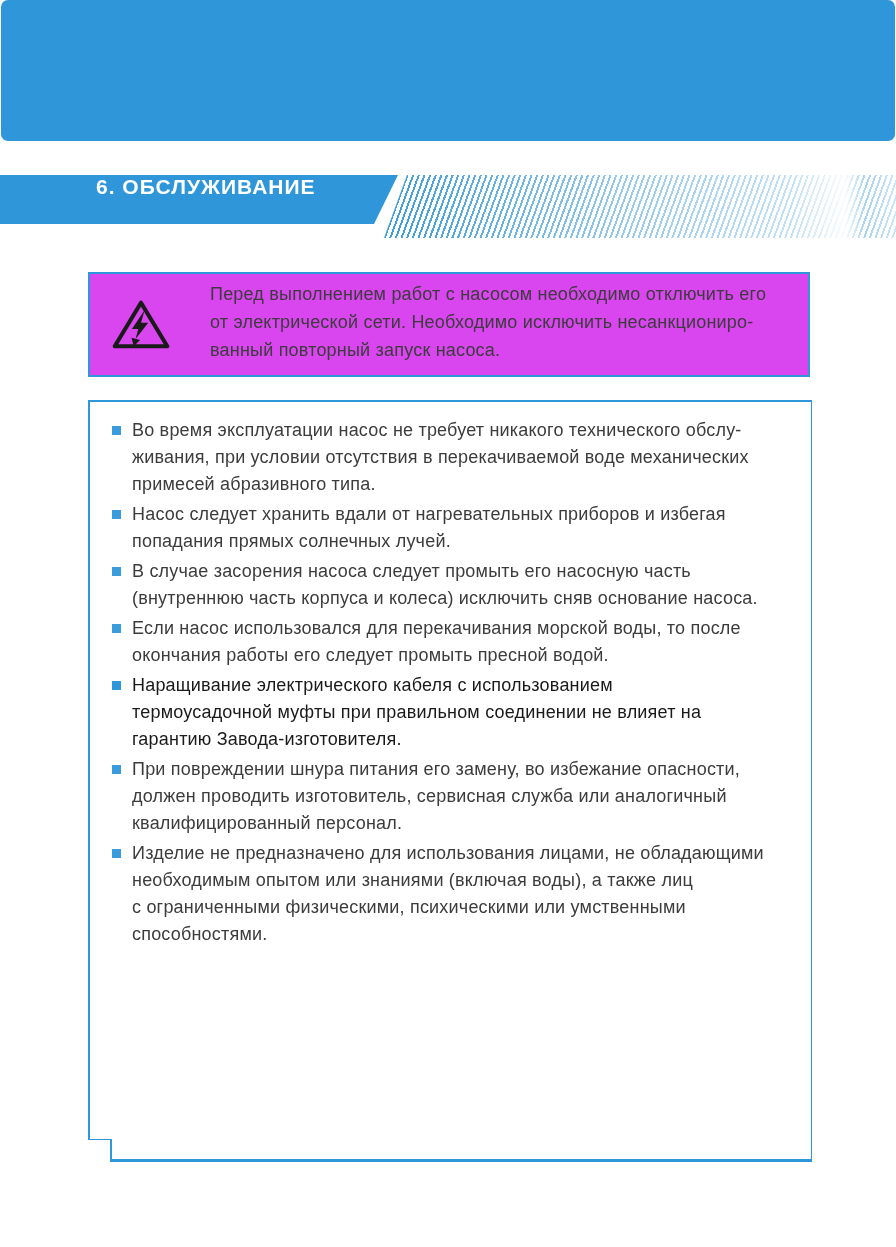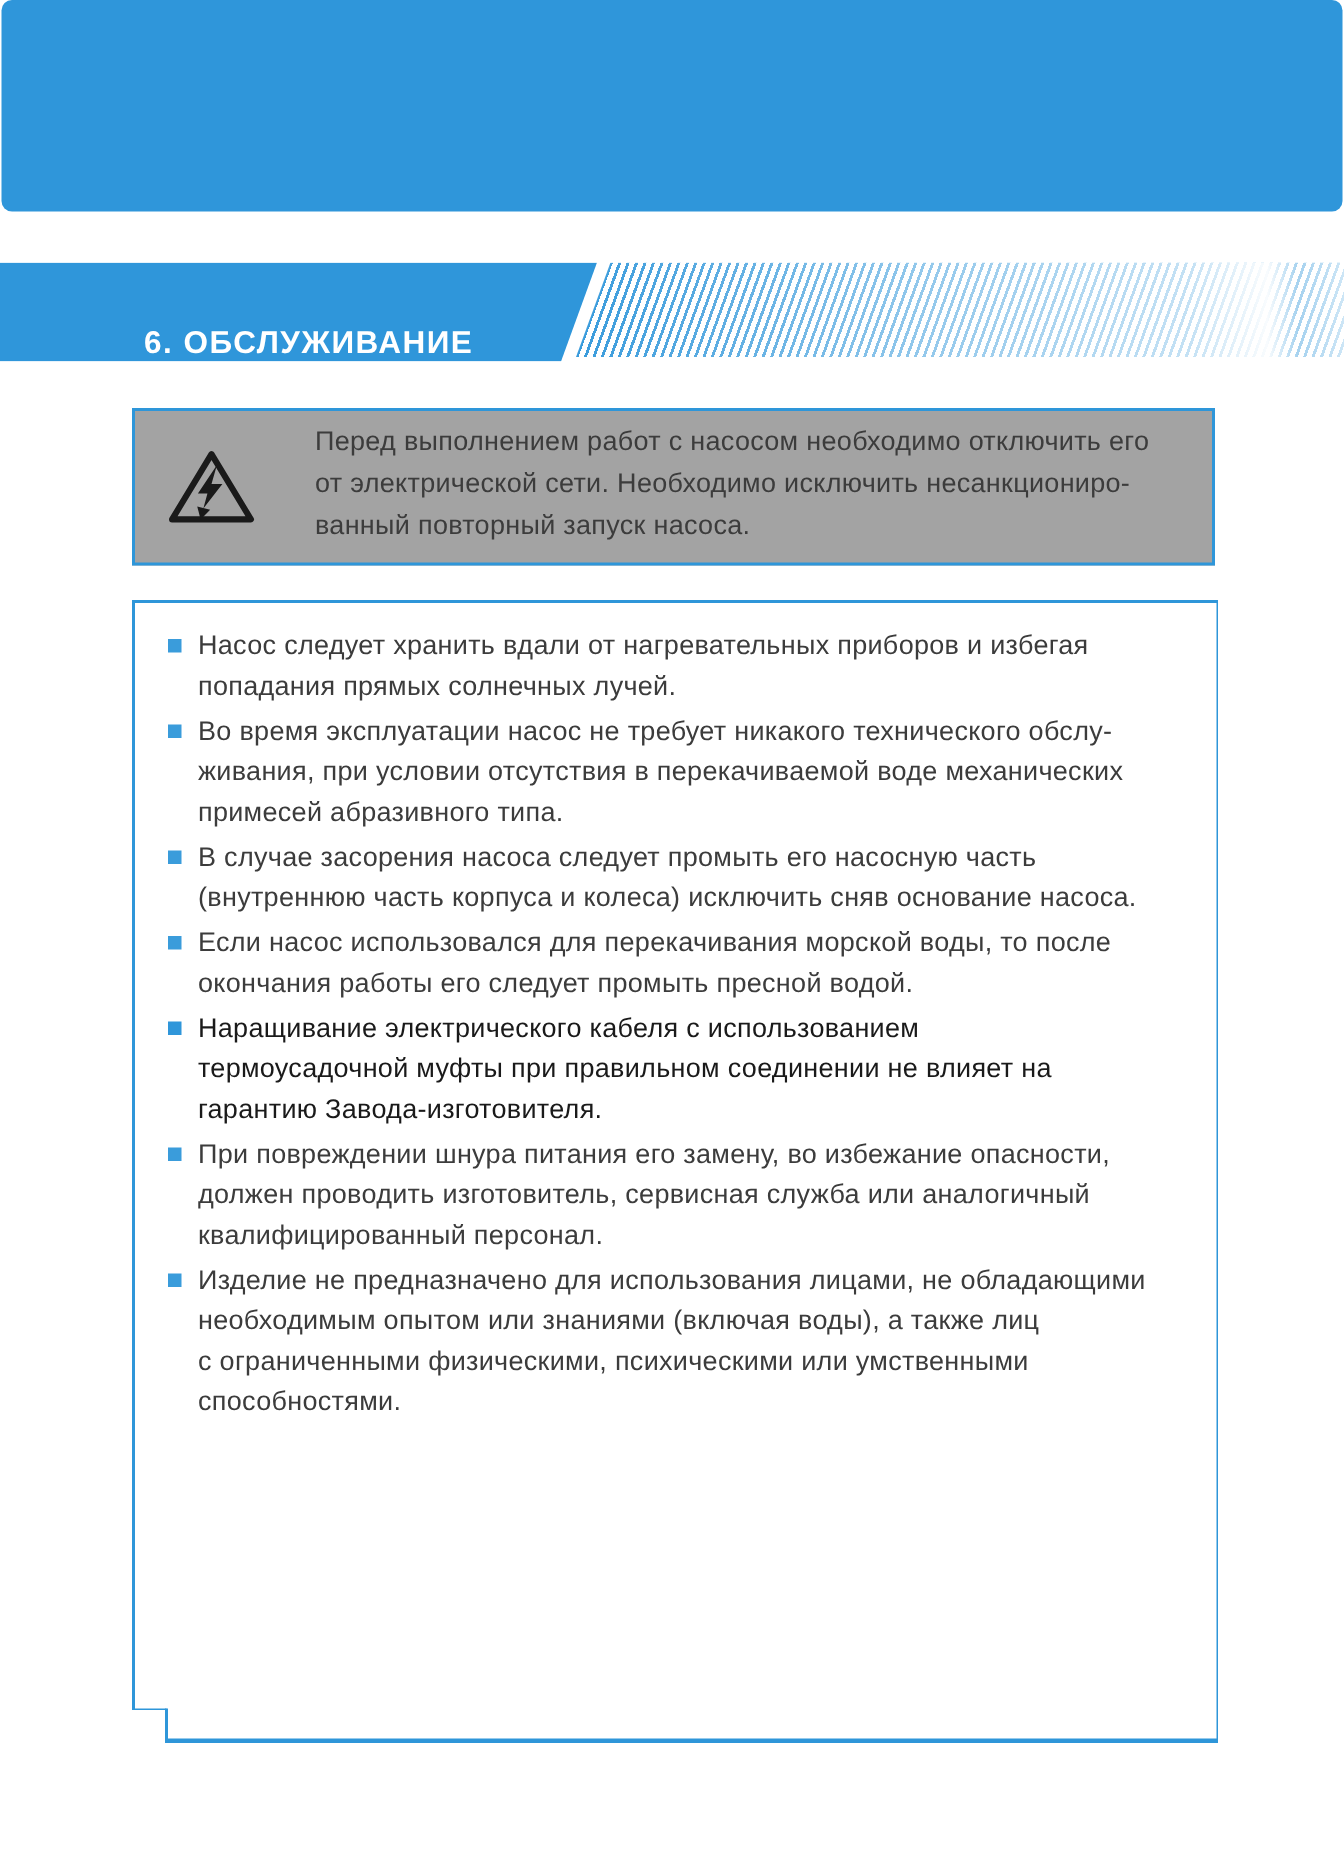--- a/index.html
+++ b/index.html
@@ -25,24 +25,24 @@
     position:absolute;left:1px;right:1px;top:0;height:141px;
     background:var(--accent);
     border-radius:7px;
   }
 
   
   .section-bar{
     position:absolute;left:0;top:175px;width:896px;height:63px;
   }
   .bar-solid{
-    position:absolute;left:0;top:0;width:420px;height:66px;
+    position:absolute;left:0;top:0;width:420px;height:49px;
     background:var(--accent);
     clip-path:polygon(0 0,398px 0,374px 100%,0 100%);
-    display:flex;align-items:flex-end;
+    display:flex;align-items:flex-start;
   }
   .section-title{
     font-size:21px;font-weight:700;color:#fff;
     letter-spacing:1px;
     padding-left:96px;
     white-space:nowrap;
   }
   .bar-stripes{
     position:absolute;left:384px;top:0;right:0;height:63px;
     background:repeating-linear-gradient(110deg,
@@ -58,21 +58,21 @@
       rgba(255,255,255,0.70) 80%,
       rgba(255,255,255,0.97) 90%,
       rgba(255,255,255,0.55) 94%,
       rgba(255,255,255,0.75) 100%);
   }
 
   
   .warning-box{
     position:absolute;left:88px;top:272px;width:722px;height:105px;
     border:2px solid var(--border-blue);
-    background:#a3a3a3;
+    background:#d946ef;
     display:flex;align-items:center;
   }
   .warn-icon{
     flex:0 0 auto;
     margin-left:22px;margin-right:40px;
     width:58px;height:51px;display:block;
   }
   .warning-text{
     font-size:18px;line-height:28px;
     letter-spacing:0.2px;
@@ -143,25 +143,25 @@
 
   <div class="main-box">
     <span class="seg seg-top"></span>
     <span class="seg seg-right"></span>
     <span class="seg seg-left"></span>
     <span class="seg seg-step-h"></span>
     <span class="seg seg-step-v"></span>
     <span class="seg seg-bottom"></span>
 
     <ul class="notes-list">
-        <li>Насос следует хранить вдали от нагревательных приборов и избегая
-попадания прямых солнечных лучей.</li>
         <li>Во время эксплуатации насос не требует никакого технического обслу-
 живания, при условии отсутствия в перекачиваемой воде механических
 примесей абразивного типа.</li>
+        <li>Насос следует хранить вдали от нагревательных приборов и избегая
+попадания прямых солнечных лучей.</li>
         <li>В случае засорения насоса следует промыть его насосную часть
 (внутреннюю часть корпуса и колеса) исключить сняв основание насоса.</li>
         <li>Если насос использовался для перекачивания морской воды, то после
 окончания работы его следует промыть пресной водой.</li>
         <li class="bold">Наращивание электрического кабеля с использованием
 термоусадочной муфты при правильном соединении не влияет на
 гарантию Завода-изготовителя.</li>
         <li>При повреждении шнура питания его замену, во избежание опасности,
 должен проводить изготовитель, сервисная служба или аналогичный
 квалифицированный персонал.</li>

